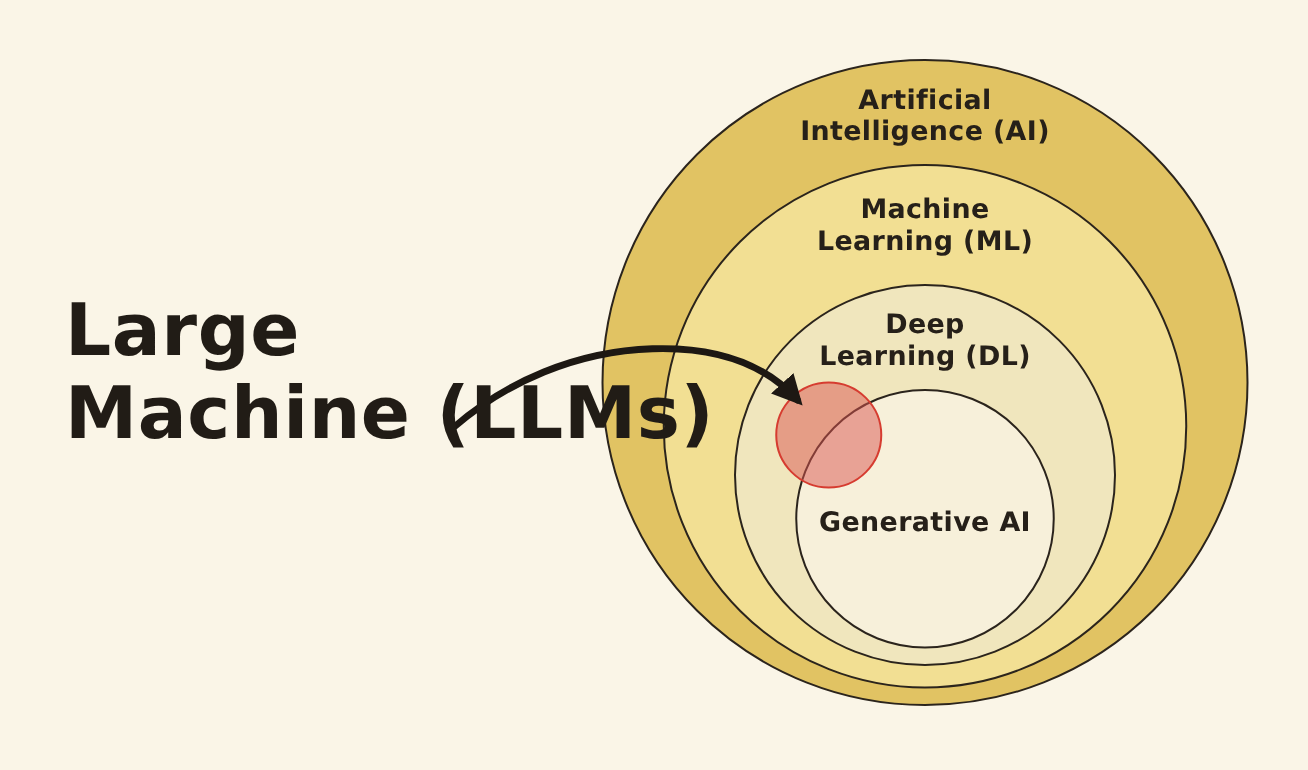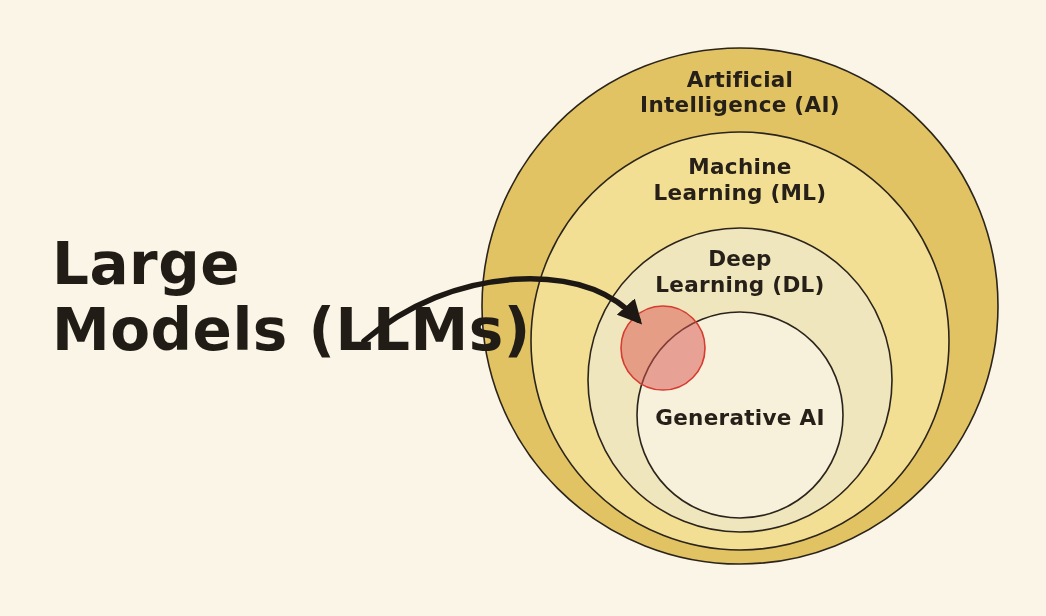--- a/index.html
+++ b/index.html
@@ -51,21 +51,21 @@
     stroke-linecap: round;
   }
 </style>
 </head>
 <body>
 
 <div class="canvas">
 
   <div class="big-title">
     <div>Large</div>
-    <div>Models (LLMs)</div>
+    <div>Machine (LLMs)</div>
   </div>
 
   <svg class="diagram-svg" width="1046" height="616" viewBox="0 0 1046 616" xmlns="http://www.w3.org/2000/svg">
 
     <defs>
       <marker id="arrowhead" viewBox="0 0 10 10" refX="7.5" refY="5" markerWidth="4.4" markerHeight="4.4" orient="auto-start-reverse">
         <path d="M0,0 L10,5 L0,10 z" fill="#1d1813"></path>
       </marker>
     </defs>
 

